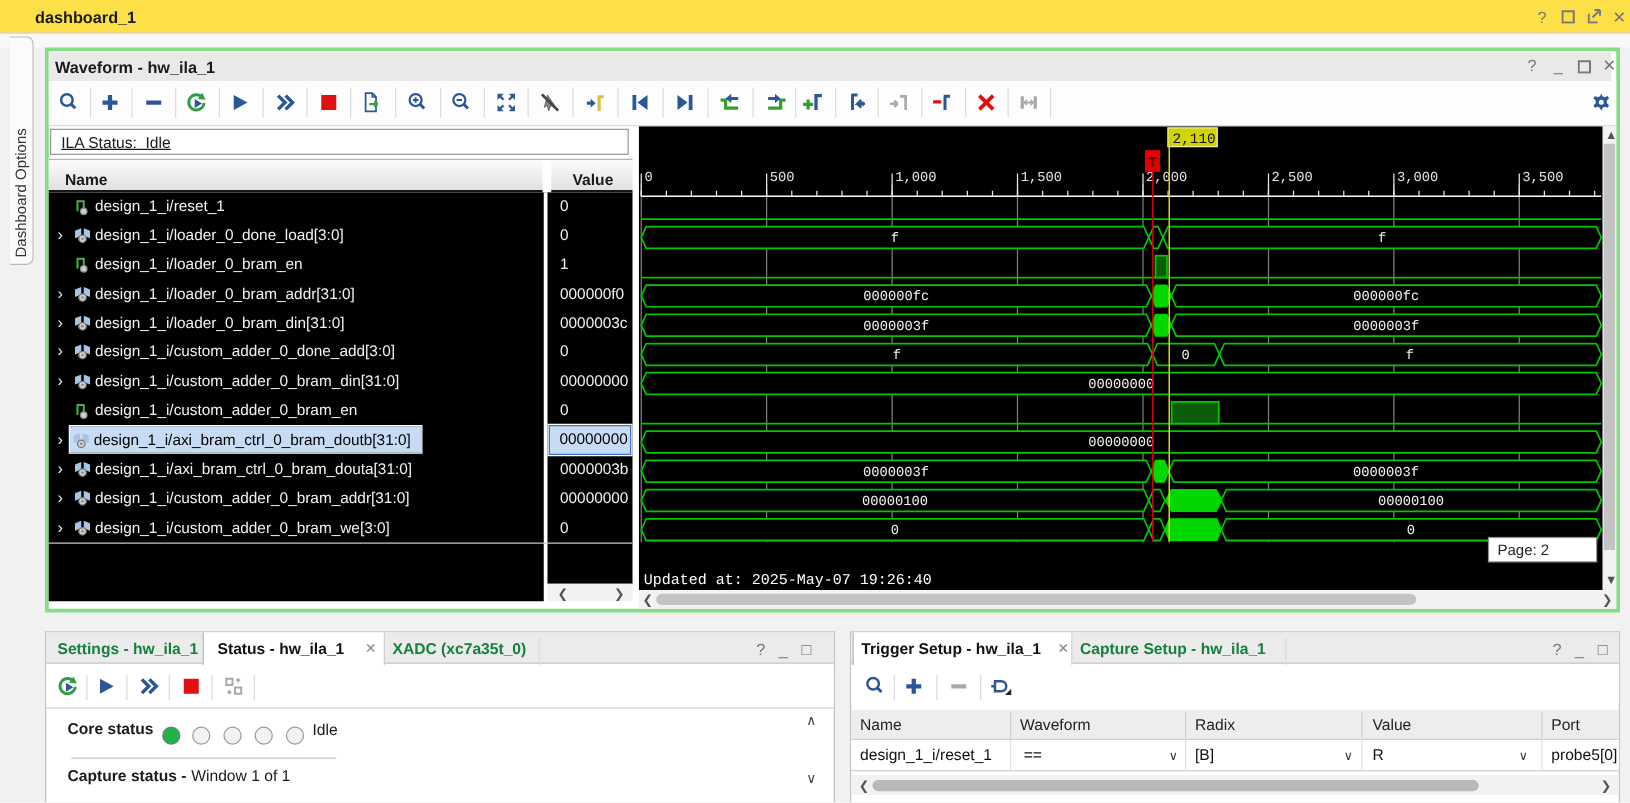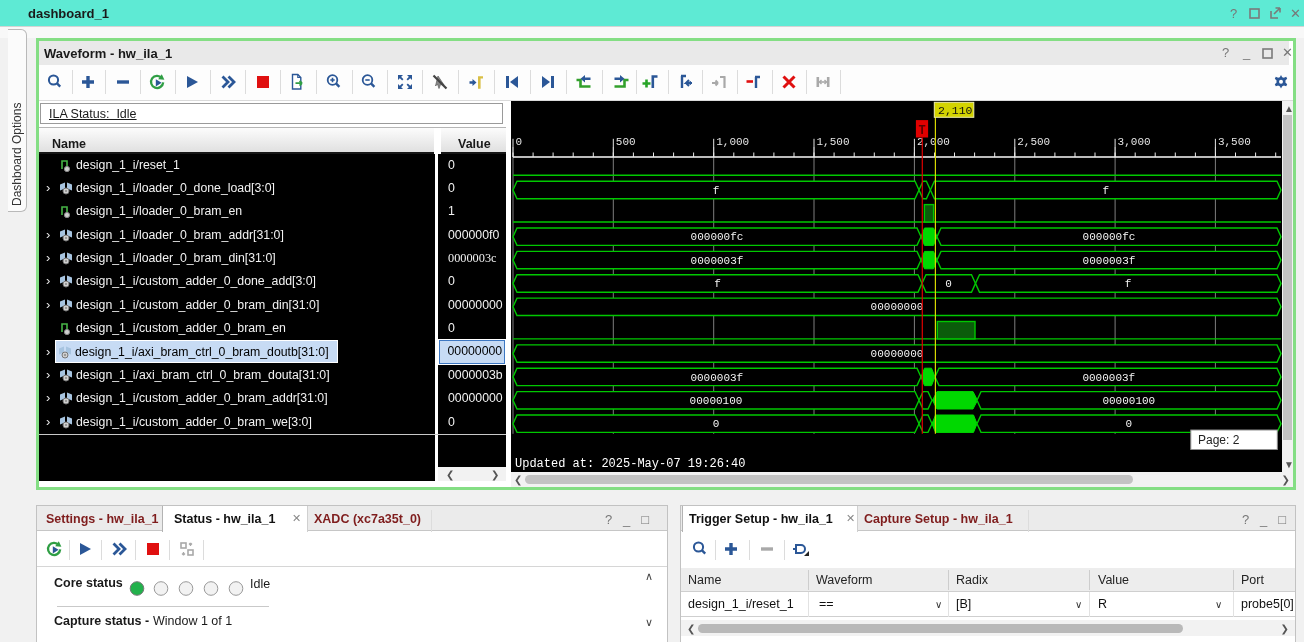--- a/index.html
+++ b/index.html
@@ -1,17 +1,17 @@
 <!DOCTYPE html>
 <html><head>
 <meta charset="utf-8">
 <style>
 * { margin:0; padding:0; box-sizing:border-box; }
 html,body { width:1304px; height:642px; background:#f1f1f1; font-family:"Liberation Sans", sans-serif; overflow:hidden; position:relative; }
-.titlebar { position:absolute; left:0; top:0; width:1304px; height:27px; background:#5eead4; border-bottom:1px solid #d4d4d4; }
+.titlebar { position:absolute; left:0; top:0; width:1304px; height:27px; background:#fde047; border-bottom:1px solid #d4d4d4; }
 .titlebar .t { position:absolute; left:28px; top:6px; font-size:13px; font-weight:bold; color:#1a1a1a; }
 .winicons { position:absolute; top:0; height:27px; color:#777; font-size:14px; }
 .sidetab { position:absolute; left:8px; top:29px; width:19px; height:183px; background:#fbfbfb; border:1px solid #b9b9b9; border-left:none; border-radius:0 6px 6px 0; }
 .sidetab span { position:absolute; left:2px; top:176px; transform-origin:0 0; transform:rotate(-90deg); white-space:nowrap; font-size:12px; color:#333; }
 #wavewin { position:absolute; left:36px; top:38px; width:1260px; height:452px; border:3px solid #84de84; background:#ffffff; }
 #wavewin .wtitle { position:absolute; left:0; top:0; width:1250px; height:24px; background:#e9e9e9; }
 #wavewin .wtitle .t { position:absolute; left:5px; top:5px; font-size:13px; font-weight:bold; color:#1a1a1a; }
 #wavewin .wtools { position:absolute; left:0; top:24px; width:1254px; height:36px; background:#fdfdfd; border-bottom:1px solid #dadada; }
 .sep { position:absolute; top:5px; width:1px; height:24px; background:#dcdcdc; }
 .ticon { position:absolute; top:8px; width:18px; height:18px; }
@@ -31,21 +31,21 @@
 .row .hl .ric { top:3.5px; } .row .hl .nm { top:3.5px; }
 .vrow { position:absolute; left:409px; width:58px; height:23.37px; color:#f2f2f2; font-size:12.3px; }
 .vrow span { position:absolute; top:4px; }
 #wavesvg { position:absolute; left:472px; top:60px; }
 .wv-hscroll { position:absolute; left:472px; top:431px; width:782px; height:15px; background:#f2f2f2; }
 .wv-vscroll { position:absolute; left:1243px; top:60px; width:11px; height:371px; background:#f2f2f2; }
 .nm-hscroll { position:absolute; left:399px; top:426px; width:67.5px; height:14px; background:#f2f2f2; }
 .sb-arrow { position:absolute; color:#555; font-size:10px; }
 .panel { position:absolute; top:505px; height:137px; background:#fff; border:1px solid #c2c2c2; border-bottom:none; }
 .ptabs { position:absolute; left:0; top:0; right:0; height:25px; background:#ebebeb; border-bottom:1px solid #c6c6c6; }
-.ptab { position:absolute; top:0; height:25px; font-size:12.5px; font-weight:bold; color:#7f1d1d; }
+.ptab { position:absolute; top:0; height:25px; font-size:12.5px; font-weight:bold; color:#15803d; }
 .ptab.active { background:#fff; border-left:1px solid #b3b3b3; border-right:1px solid #d0d0d0; color:#111; height:26px; }
 .ptab .x { color:#888; font-weight:normal; }
 .ptools { position:absolute; left:0; top:26px; right:0; height:31px; background:#fff; }
 .vrow.sel { left:399.5px; width:66.5px; background:#c7dbf4; border:1.5px solid #3d77c2; outline:1px solid #fff; color:#000; }
 .vrow.sel span { top:2.5px; left:8px; }
 .psep { position:absolute; top:4px; width:1px; height:22px; background:#dcdcdc; }
 .hline { position:absolute; background:#d6d6d6; }
 .hdrcell { position:absolute; top:5px; font-size:12.5px; color:#232323; }
 .chev { position:absolute; color:#333; font-size:10px; }
 </style>
@@ -341,21 +341,21 @@
       </div>
     <div class="vrow" style="top:135.9px;">
         <span>0</span>
       </div>
     <div class="vrow" style="top:159.2px;">
         <span>1</span>
       </div>
     <div class="vrow" style="top:182.6px;">
         <span>000000f0</span>
       </div>
-    <div class="vrow" style="top:206.0px;font-family:Liberation Serif, serif;">
+    <div class="vrow" style="top:206.0px;">
         <span>0000003c</span>
       </div>
     <div class="vrow" style="top:229.3px;">
         <span>0</span>
       </div>
     <div class="vrow" style="top:252.7px;">
         <span>00000000</span>
       </div>
     <div class="vrow" style="top:276.1px;">
         <span>0</span>

